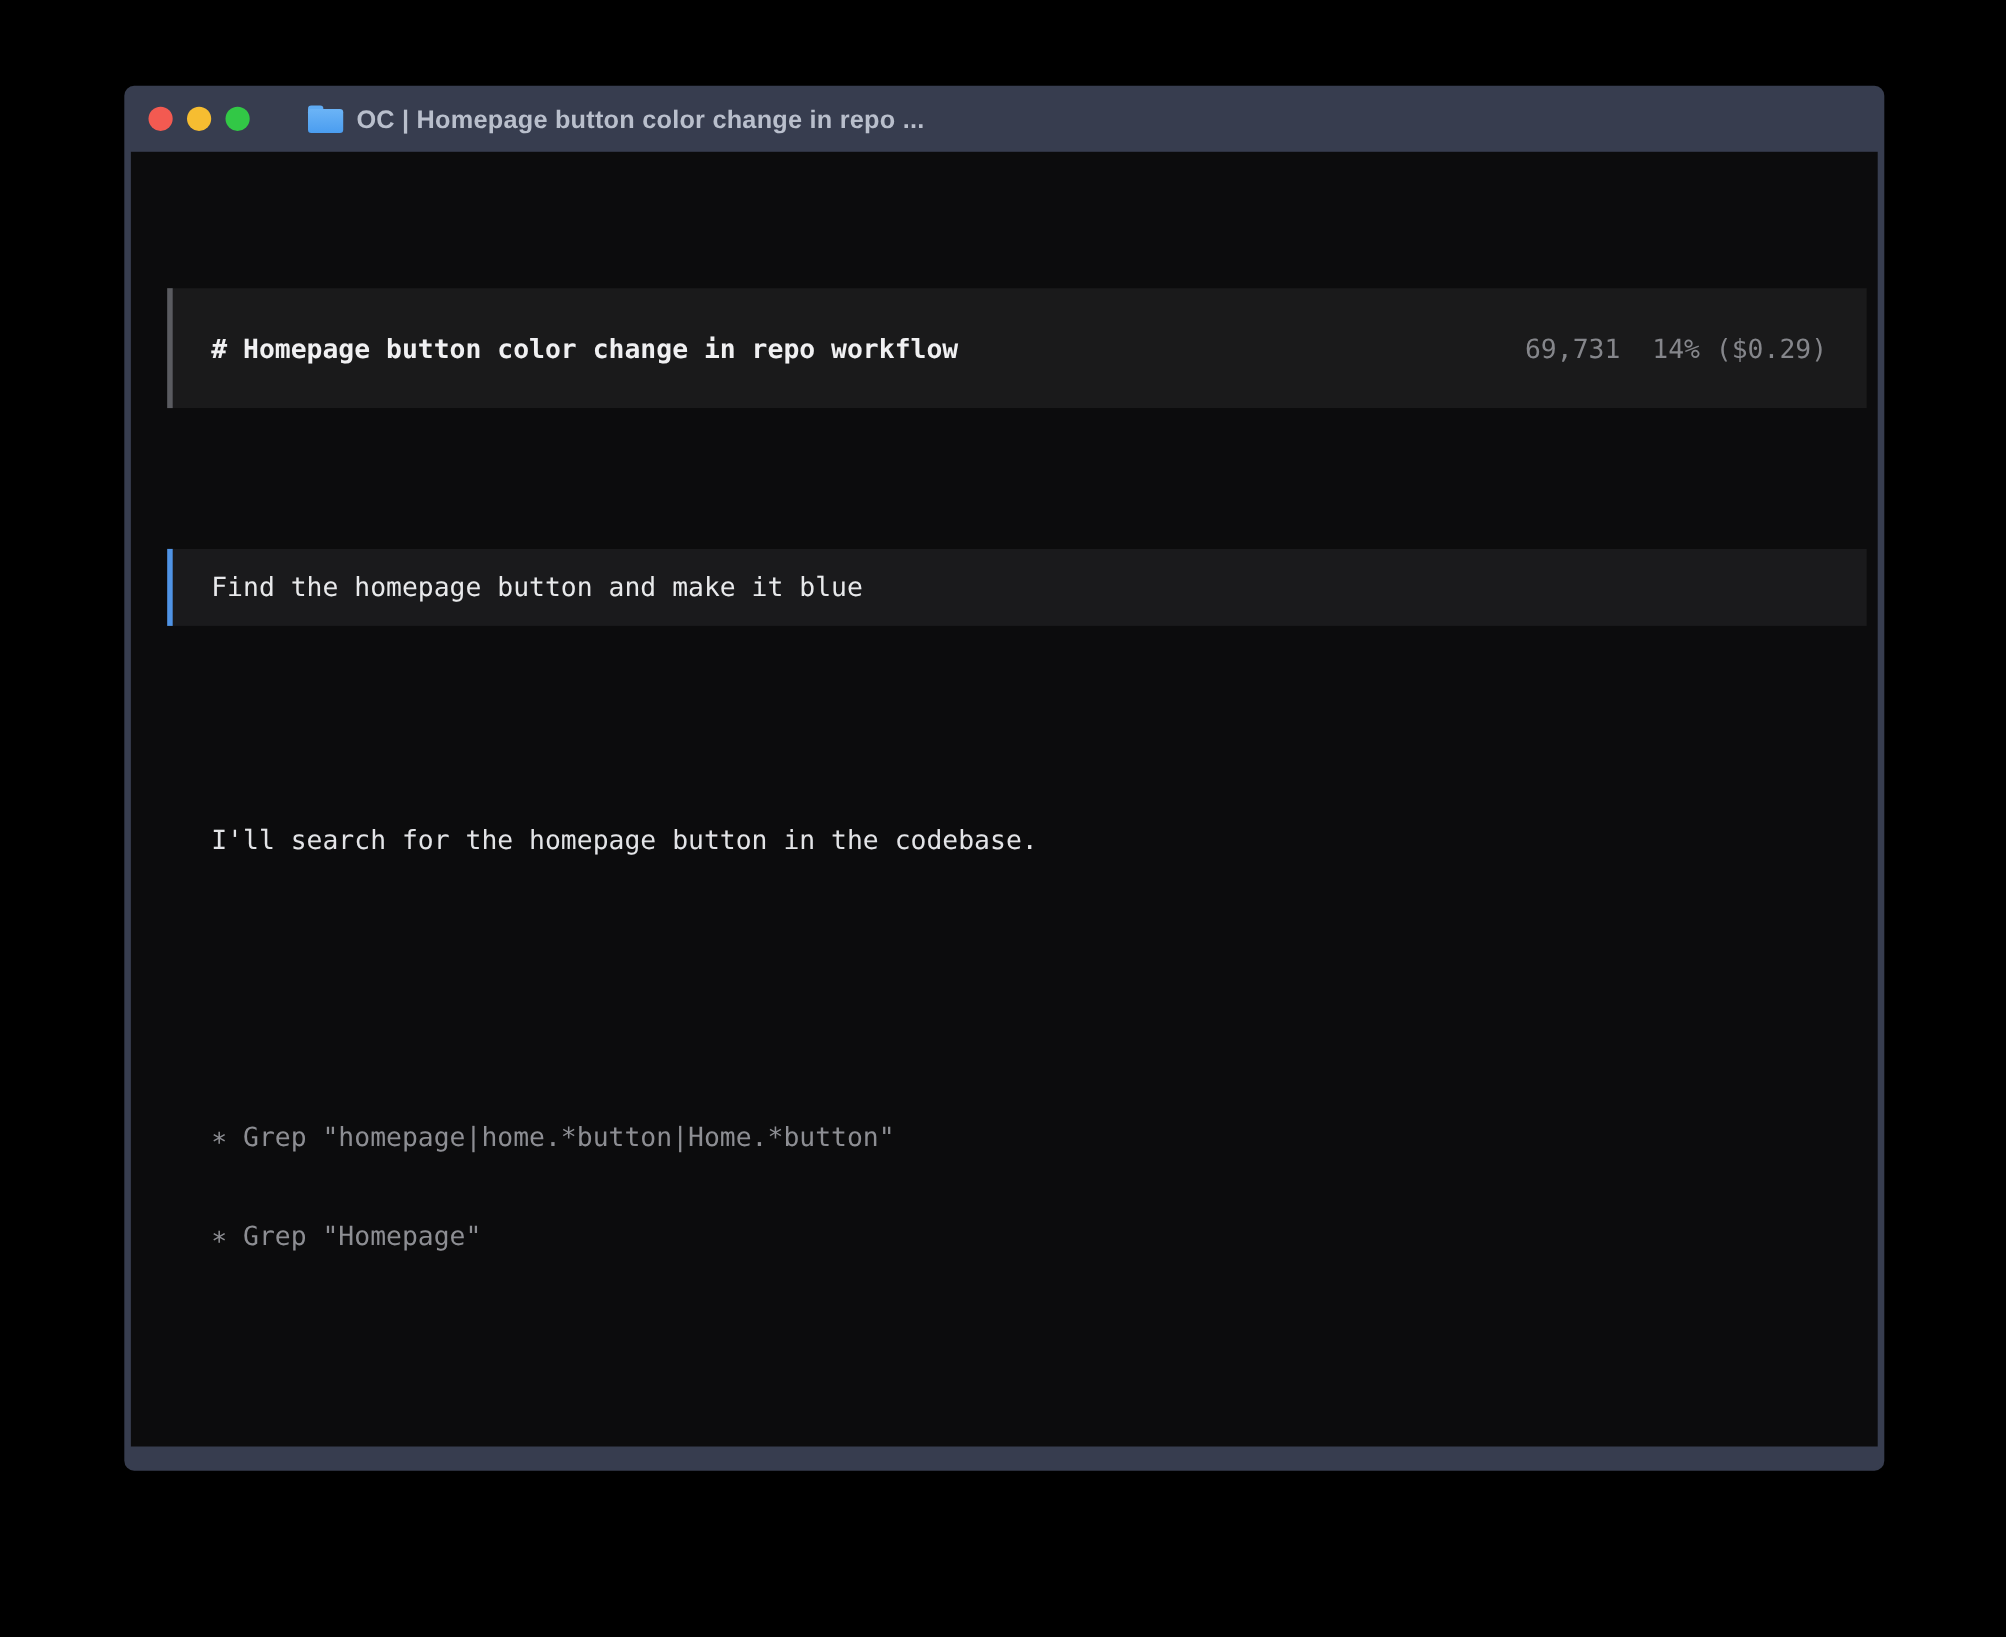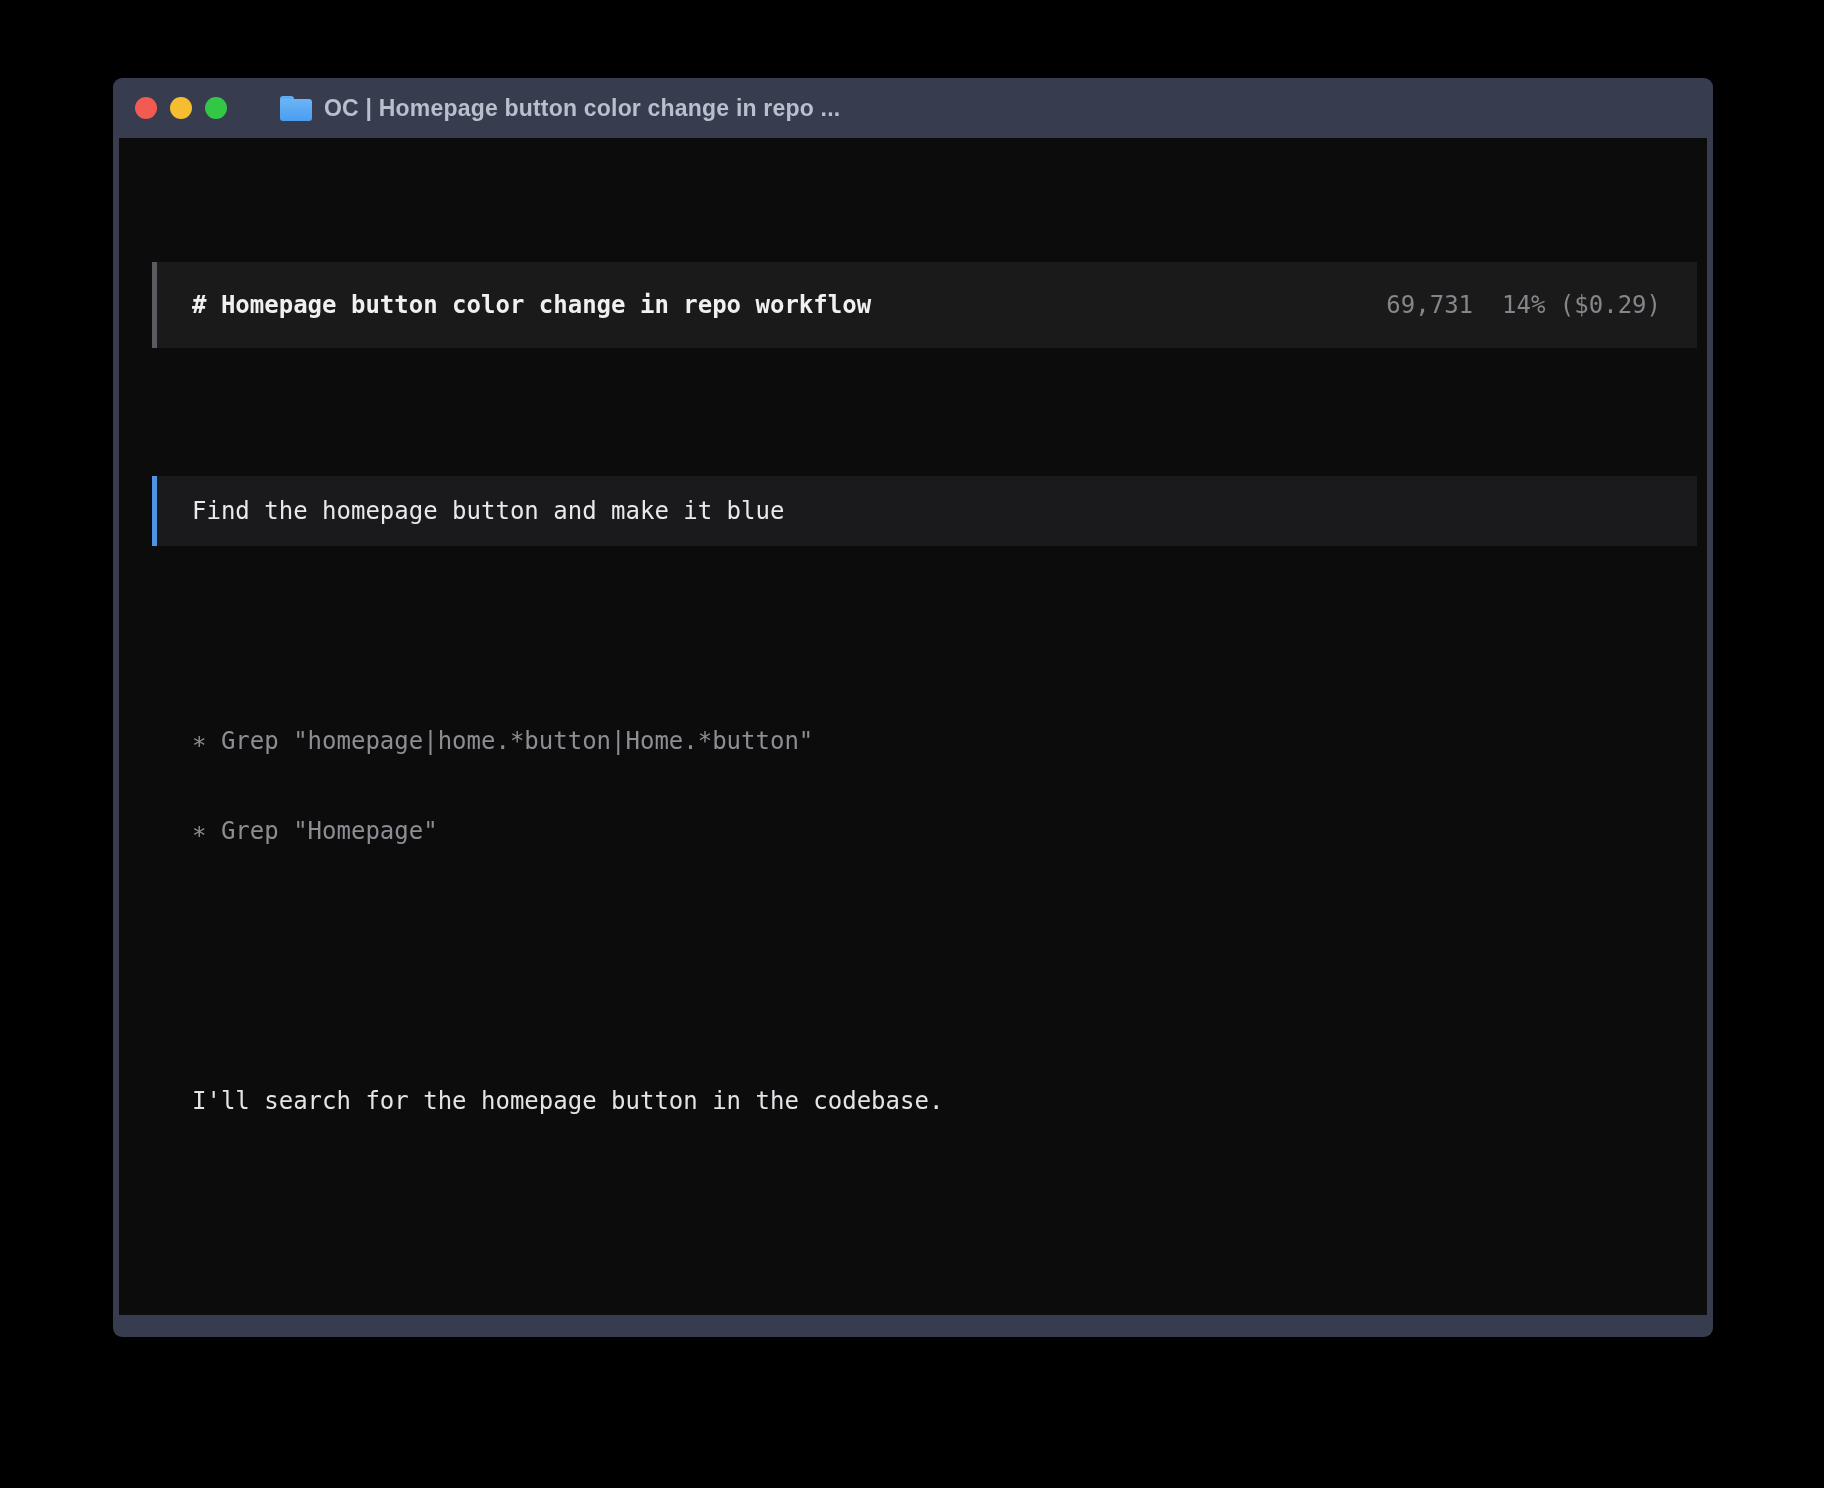--- a/index.html
+++ b/index.html
@@ -68,21 +68,21 @@
     line-height: 30px;
     color: #e3e4e7;
     white-space: pre;
   }
   .block {
     border-left: 5px solid;
     display: flex;
     align-items: center;
   }
   .header-block {
-    height: 86px;
+    height: 109px;
     background: #1a1a1b;
     border-left-color: #5a5b60;
     padding: 0 36px 0 35px;
     justify-content: space-between;
   }
   .header-title { font-weight: bold; color: #f0f0f2; }
   .header-stats { color: #85868b; }
   .header-stats .pct { margin-left: 29px; }
   .user-block {
     margin-top: 38px;
@@ -120,26 +120,26 @@
     <div class="block header-block">
       <span class="header-title"># Homepage button color change in repo workflow</span>
       <span class="header-stats"><span>69,731</span><span class="pct">14% ($0.29)</span></span>
     </div>
 
     <div class="block user-block">
       <span>Find the homepage button and make it blue</span>
     </div>
 
     <div class="para">
-      <div class="line dim">∗ Grep "homepage|home.*button|Home.*button"</div>
-      <div class="line dim">∗ Grep "Homepage"</div>
+      <div class="line txt">I'll search for the homepage button in the codebase.</div>
     </div>
 
     <div class="para">
-      <div class="line txt">I'll search for the homepage button in the codebase.</div>
+      <div class="line dim">∗ Grep "homepage|home.*button|Home.*button"</div>
+      <div class="line dim">∗ Grep "Homepage"</div>
     </div>
 
     <div class="para">
       
     </div>
 
     
 
     
 

